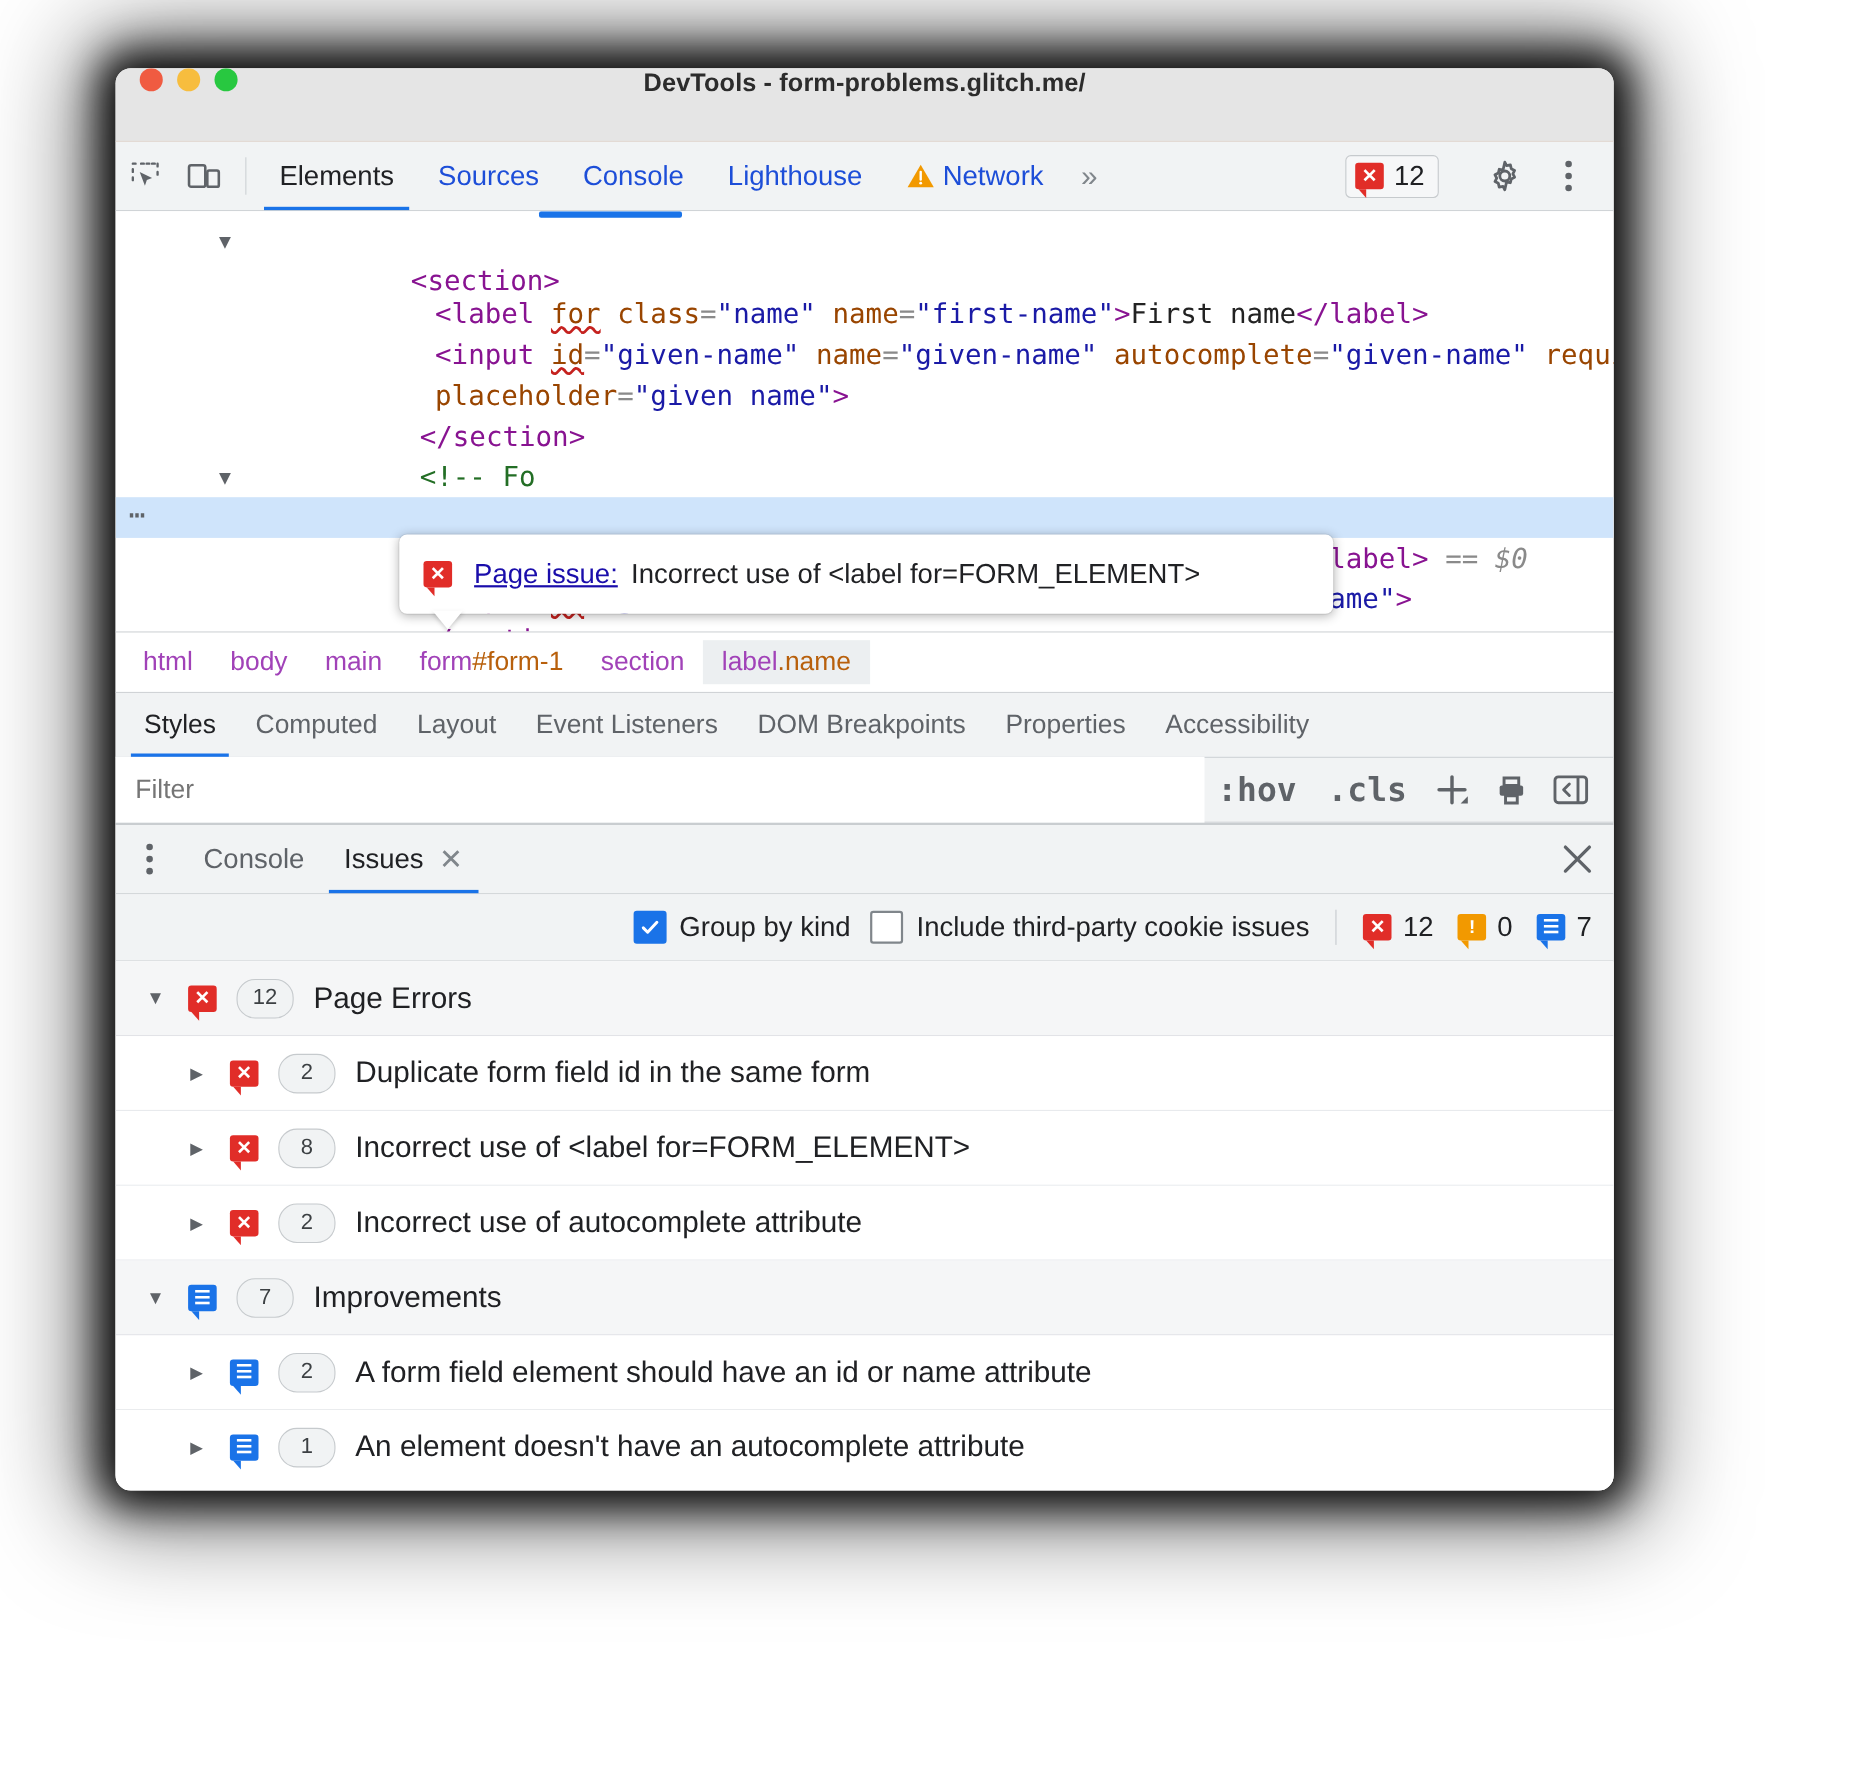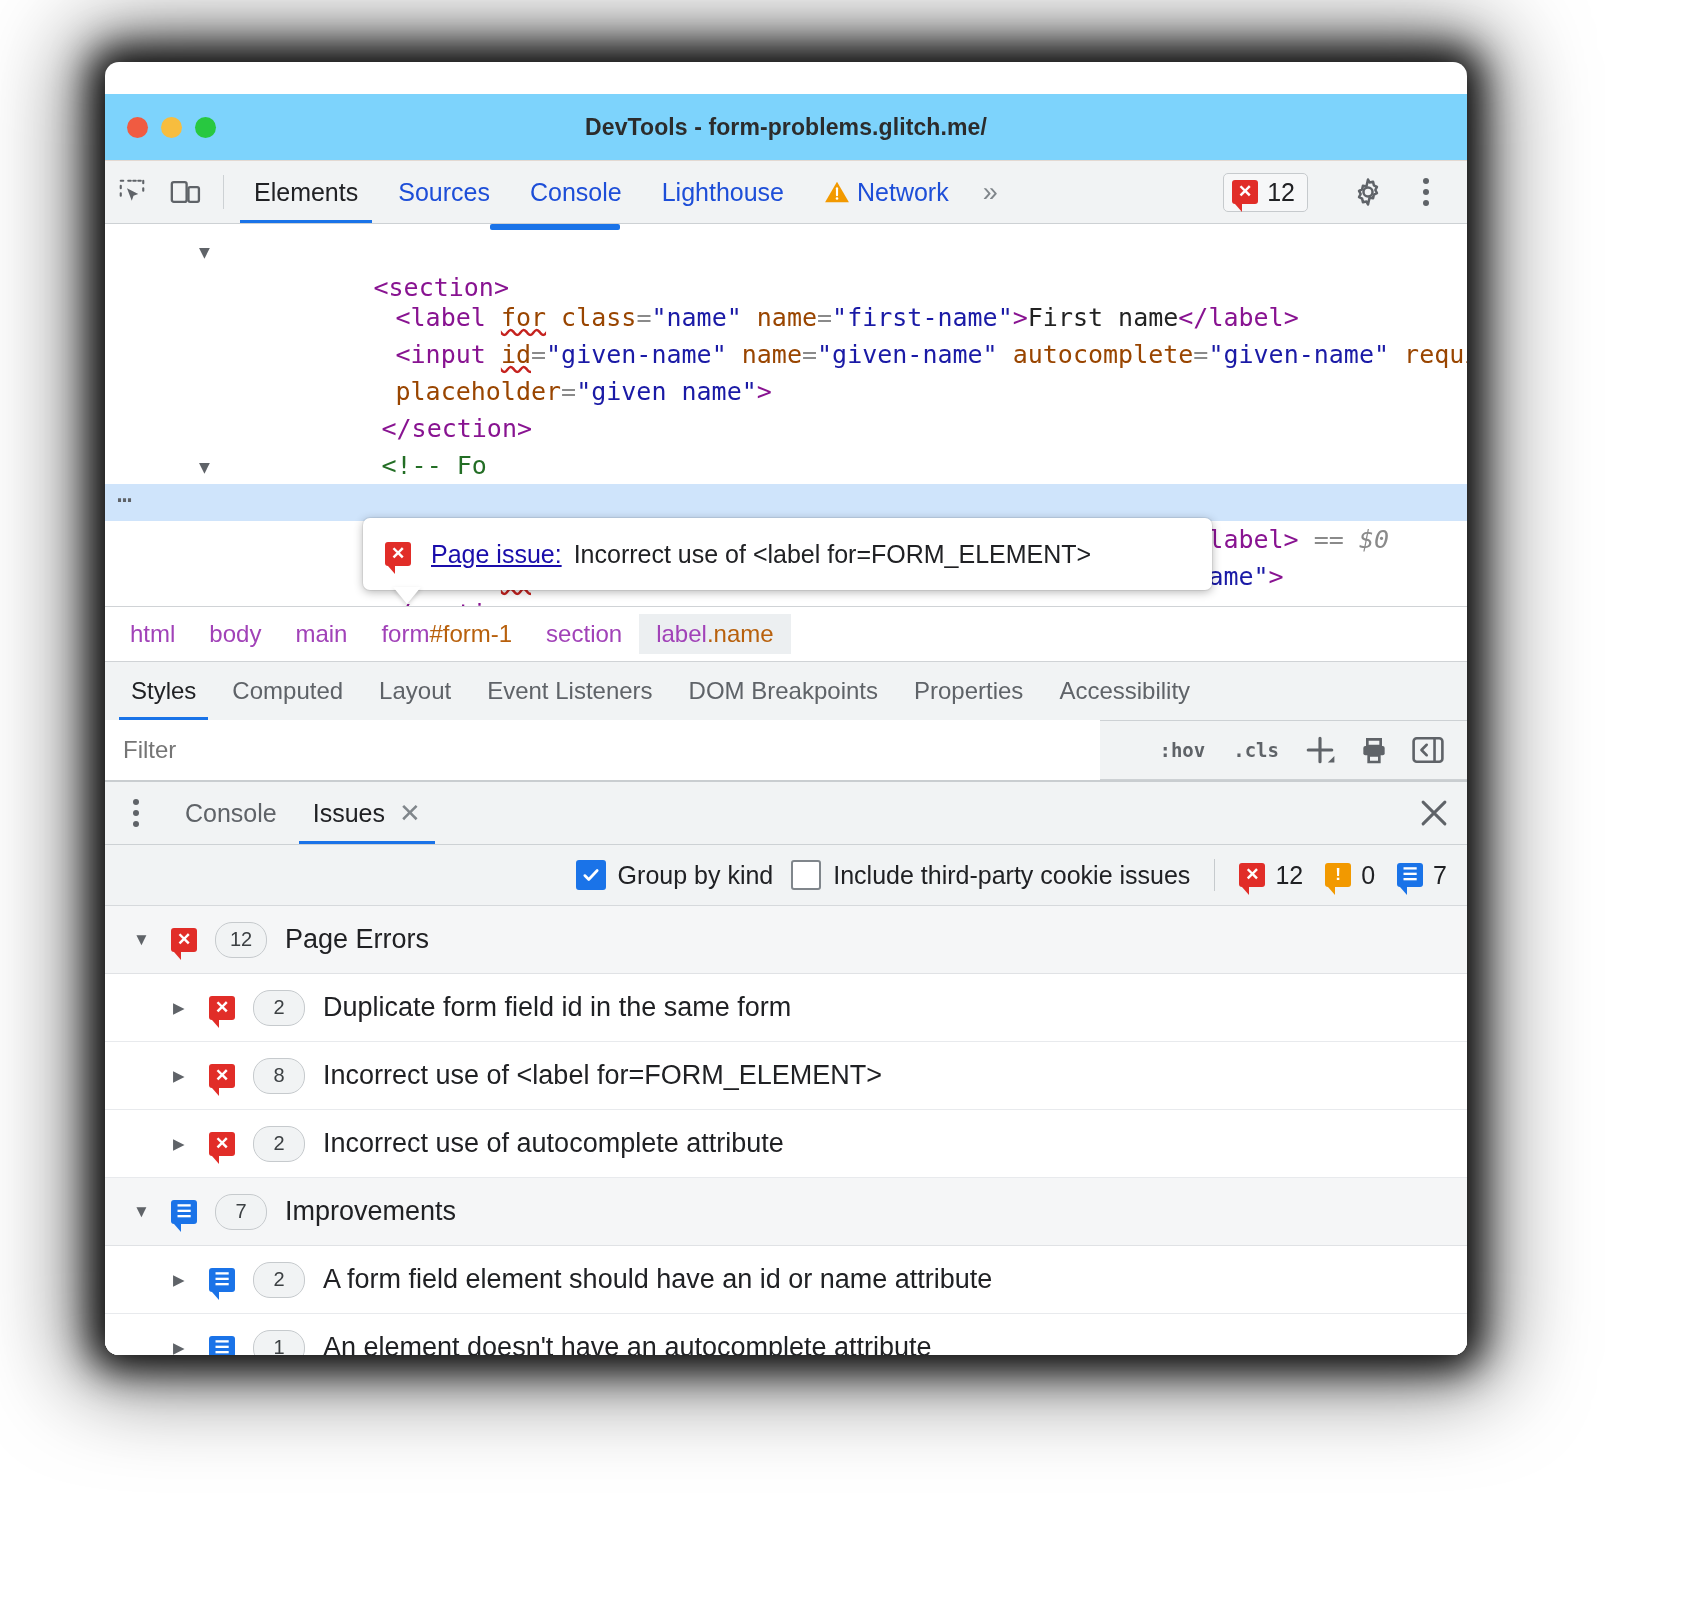--- a/index.html
+++ b/index.html
@@ -31,27 +31,25 @@
     box-shadow: 0 0 38px 14px rgba(0,0,0,0.95),
                 0 0 90px 30px rgba(0,0,0,0.55);
     overflow: hidden;
     display: flex;
     flex-direction: column;
   }
 
   
   .titlebar {
     height: 66px;
-    background: #7dd3fc;
+    background: #e5e5e5;
     border-bottom: 1px solid #e3d9d2;
     display: flex;
-    align-items: center;
     position: relative;
     flex: 0 0 auto;
-    margin-top: 32px;
   }
   .traffic {
     display: flex;
     gap: 13px;
     margin-left: 22px;
   }
   .dot { width: 21px; height: 21px; border-radius: 50%; }
   .dot.red { background: #f05b41; }
   .dot.yellow { background: #f7bd3e; }
   .dot.green { background: #28c840; }
@@ -343,21 +341,21 @@
   }
   .filter-tools {
     display: flex;
     align-items: center;
     gap: 4px;
     margin-left: auto;
     padding-right: 14px;
   }
   .ftool {
     font-family: "DejaVu Sans Mono", "Liberation Mono", monospace;
-    font-size: 19px;
+    font-size: 30px;
     font-weight: bold;
     color: #5f6368;
     padding: 6px 12px;
   }
   .ficon {
     width: 50px; height: 44px;
     display: flex; align-items: center; justify-content: center;
     color: #5f6368;
   }
 

